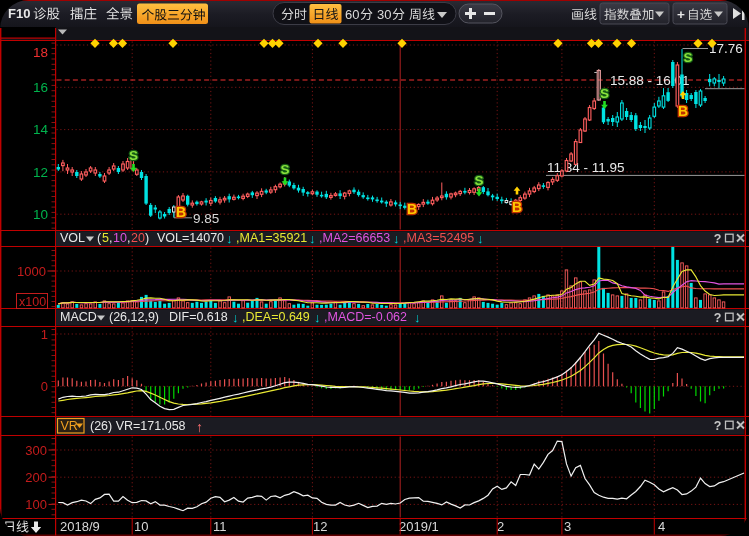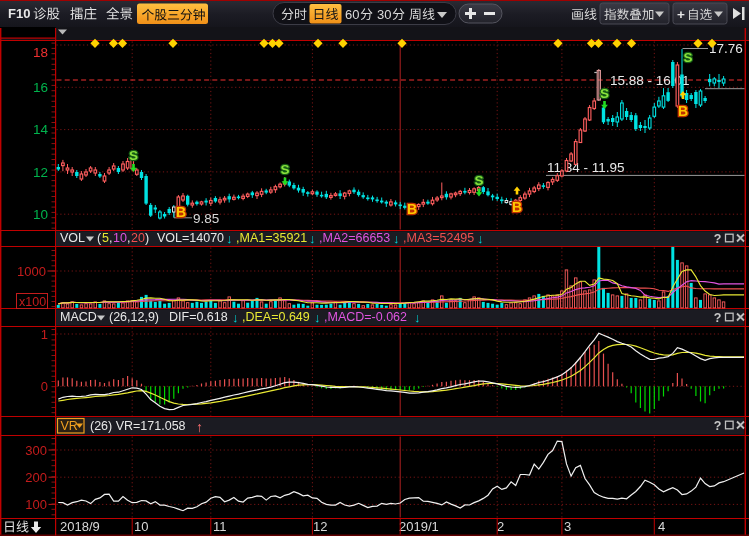--- a/index.html
+++ b/index.html
@@ -1,14 +1,14 @@
 <!DOCTYPE html>
 <html><head><meta charset="utf-8"><style>
 html,body{margin:0;padding:0;background:#000;}
-#app{position:relative;width:749px;height:536px;overflow:hidden;}
+#app{position:relative;width:749px;height:536px;overflow:hidden;border-radius:29px;}
 </style></head><body>
 <div id="app"><svg width="749" height="536" viewBox="0 0 749 536">
 <defs>
 <linearGradient id="tb" x1="0" y1="0" x2="0" y2="1">
 <stop offset="0" stop-color="#2a2a33"></stop>
           <stop offset="0.5" stop-color="#1c1c24"></stop>
           <stop offset="1" stop-color="#15151c"></stop>
         </linearGradient>
 <linearGradient id="btn" x1="0" y1="0" x2="0" y2="1">
 <stop offset="0" stop-color="#3a3a45"></stop>

